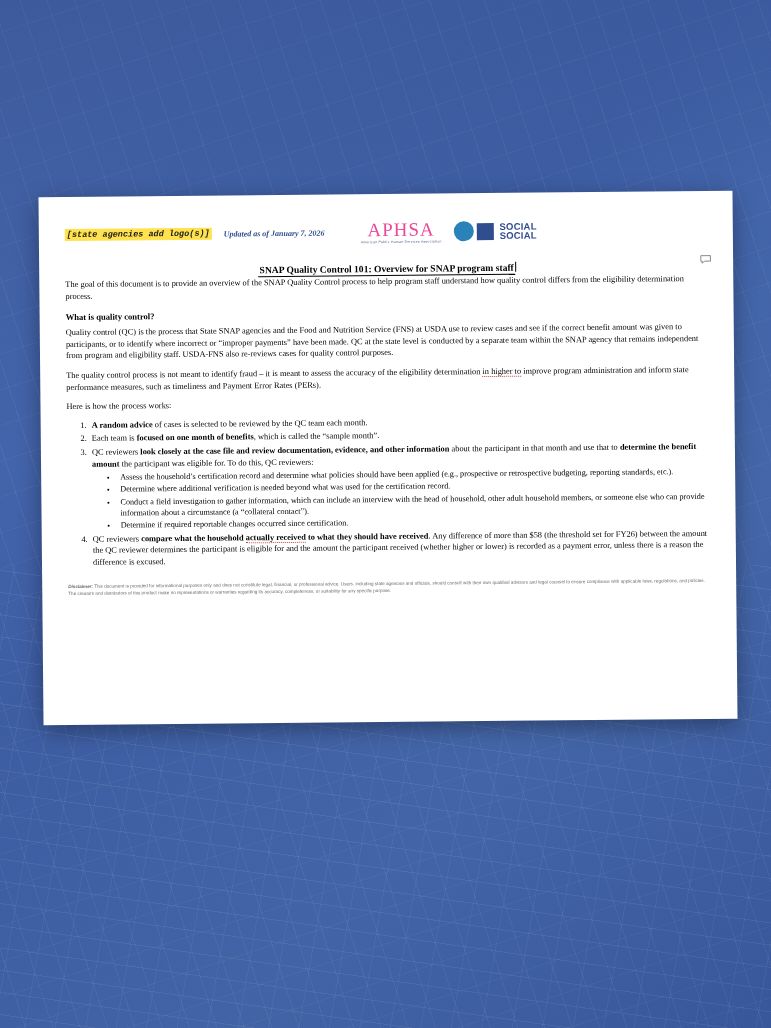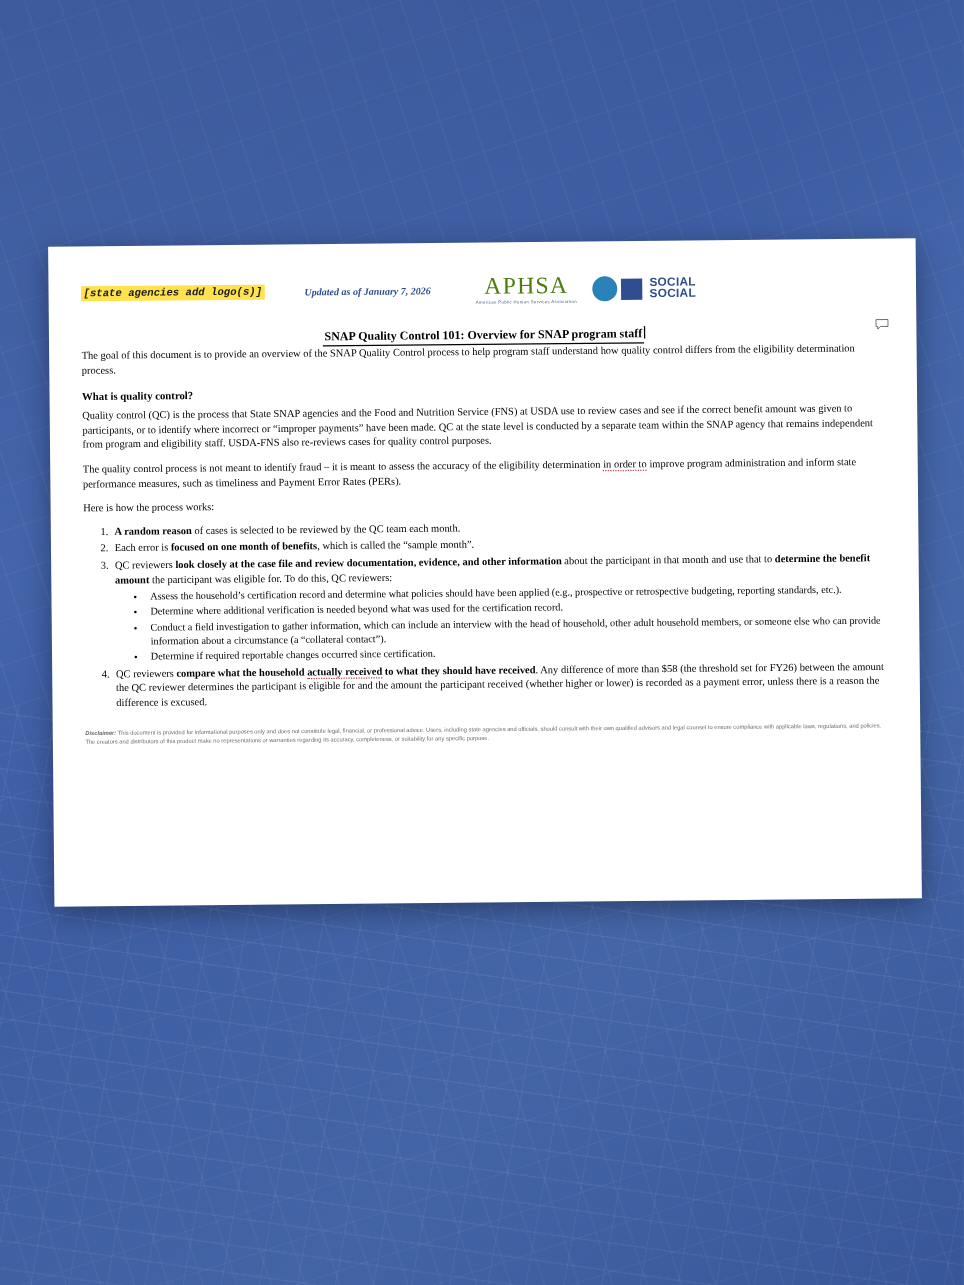--- a/index.html
+++ b/index.html
@@ -72,21 +72,21 @@
     font-family: Liberation Mono, monospace;
     font-style: italic;
     font-weight: bold;
     font-size: 8.5px;
     color: #1b1b1b;
     background: #ffe24d;
     padding: 1px 2px;
     white-space: nowrap;
   }
   .updated {
-    margin-left: 32px;
+    margin-left: 12px;
     font-family: "Liberation Serif", serif;
     font-style: italic;
     font-weight: bold;
     font-size: 8px;
     color: #2f4d8f;
     white-space: nowrap;
   }
   .logos {
     margin-left: 36px;
     display: flex;
@@ -96,21 +96,21 @@
   .apshsa {
     display: flex;
     flex-direction: column;
     align-items: center;
     line-height: 1;
   }
   .apshsa .word {
     font-family: "Liberation Serif", serif;
     font-size: 19px;
     letter-spacing: 1px;
-    color: #4d7c0f;
+    color: #ec4899;
     font-weight: normal;
   }
   .apshsa .sub {
     font-family: "Liberation Sans", sans-serif;
     font-size: 3.4px;
     letter-spacing: 0.3px;
     color: #4a5a7a;
     margin-top: 1.5px;
     white-space: nowrap;
   }
@@ -265,27 +265,27 @@
       </svg>
     </div>
 
     <div class="body">
       <p>The goal of this document is to provide an overview of the SNAP Quality Control process to help program staff understand how quality control differs from the eligibility determination process.</p>
 
       <h3>What is quality control?</h3>
 
       <p>Quality control (QC) is the process that State SNAP agencies and the Food and Nutrition Service (FNS) at USDA use to review cases and see if the correct benefit amount was given to participants, or to identify where incorrect or “improper payments” have been made. QC at the state level is conducted by a separate team within the SNAP agency that remains independent from program and eligibility staff. USDA-FNS also re-reviews cases for quality control purposes.</p>
 
-      <p><span>The quality control process is not meant to identify fraud – it is meant to assess the accuracy of the eligibility determination </span><span class="squiggle">in order to</span><span> improve program administration and inform state performance measures, such as timeliness and Payment Error Rates (PERs).</span></p>
+      <p><span>The quality control process is not meant to identify fraud – it is meant to assess the accuracy of the eligibility determination </span><span class="squiggle">in higher to</span><span> improve program administration and inform state performance measures, such as timeliness and Payment Error Rates (PERs).</span></p>
 
       <p class="tight">Here is how the process works:</p>
 
       <ol class="steps">
-        <li><b>A random reason</b><span> of cases is selected to be reviewed by the QC team each month.</span></li>
-        <li><span>Each error is </span><b>focused on one month of benefits</b><span>, which is called the “sample month”.</span></li>
+        <li><b>A random advice</b><span> of cases is selected to be reviewed by the QC team each month.</span></li>
+        <li><span>Each team is </span><b>focused on one month of benefits</b><span>, which is called the “sample month”.</span></li>
         <li><span>QC reviewers </span><b>look closely at the case file and review documentation, evidence, and other information</b><span> about the participant in that month and use that to </span><b>determine the benefit amount</b><span> the participant was eligible for. To do this, QC reviewers:</span>
           <ul class="subs">
             <li>Assess the household’s certification record and determine what policies should have been applied (e.g., prospective or retrospective budgeting, reporting standards, etc.).</li>
             <li>Determine where additional verification is needed beyond what was used for the certification record.</li>
             <li>Conduct a field investigation to gather information, which can include an interview with the head of household, other adult household members, or someone else who can provide information about a circumstance (a “collateral contact”).</li>
             <li>Determine if required reportable changes occurred since certification.</li>
           </ul>
         </li>
         <li><span>QC reviewers </span><b>compare what the household </b><b class="squiggle-strong">actually received</b><b> to what they should have received</b><span>. Any difference of more than $58 (the threshold set for FY26) between the amount the QC reviewer determines the participant is eligible for and the amount the participant received (whether higher or lower) is recorded as a payment error, unless there is a reason the difference is excused.</span></li>
       </ol>

